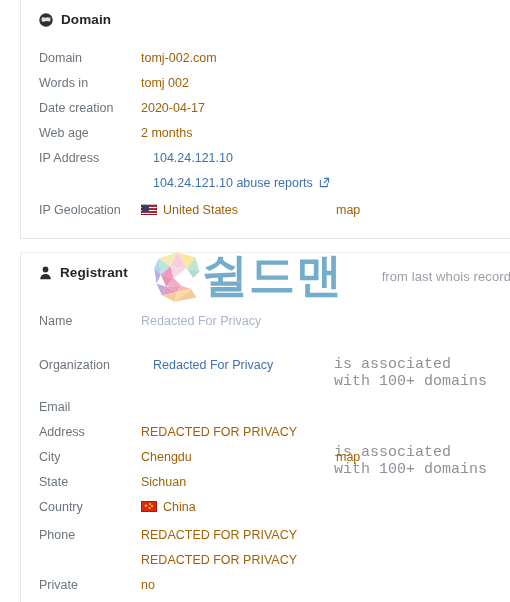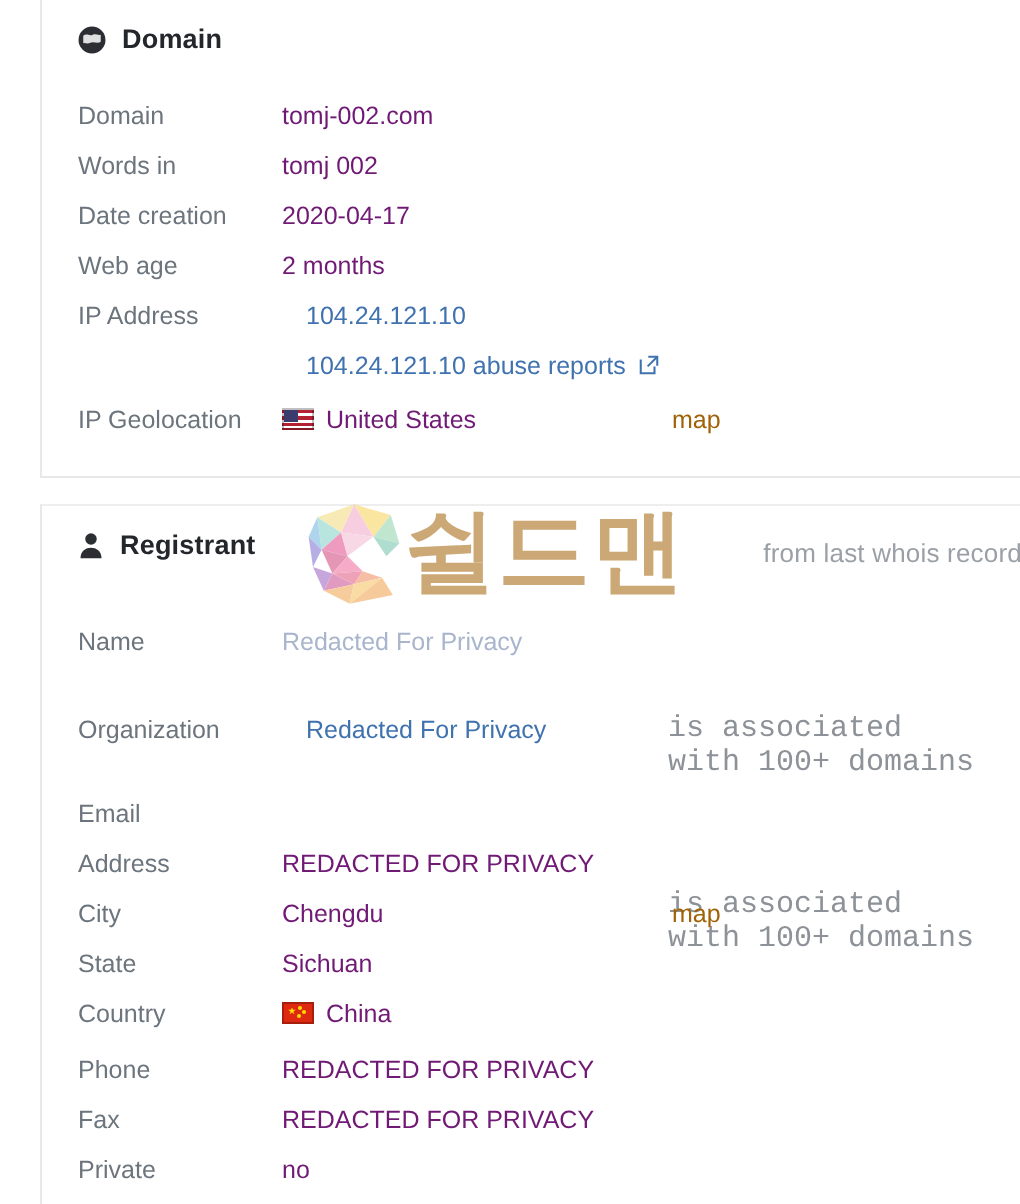--- a/index.html
+++ b/index.html
@@ -74,21 +74,21 @@
     left: 18px;
     width: 110px;
     font-size: 12.5px;
     color: #6c757d;
     white-space: nowrap;
   }
   .val {
     position: absolute;
     left: 120px;
     font-size: 12.5px;
-    color: #701a75;
+    color: #a16207;
     white-space: nowrap;
     display: flex;
     align-items: center;
     gap: 6px;
   }
   .val.link   { color: #3f72af; margin-left: 12px; }
   .val.faded  { color: #a9b5cc; }
   .side-link {
     position: absolute;
     left: 315px;
@@ -164,21 +164,21 @@
     position: absolute;
     left: 0; top: 2px;
     width: 54px; height: 54px;
   }
   #watermark .wm-ko {
     position: absolute;
     left: 52px;
     top: -2px;
     font-size: 46px;
     font-weight: bold;
-    color: #a16207;
+    color: #0369a1;
     letter-spacing: 1px;
     line-height: 58px;
     font-family: "DejaVu Sans", sans-serif;
   }
 </style>
 </head>
 <body>
 
 <div id="page">
 
@@ -304,21 +304,20 @@
           <span>China</span>
         </span>
       </div>
 
       <div class="row" style="top:269px">
         <span class="lbl">Phone</span>
         <span class="val">REDACTED FOR PRIVACY</span>
       </div>
 
       <div class="row" style="top:294px">
-        <span class="lbl">Fax</span>
         <span class="val">REDACTED FOR PRIVACY</span>
       </div>
 
       <div class="row" style="top:319px">
         <span class="lbl">Private</span>
         <span class="val">no</span>
       </div>
 
     </div>
   </div>

